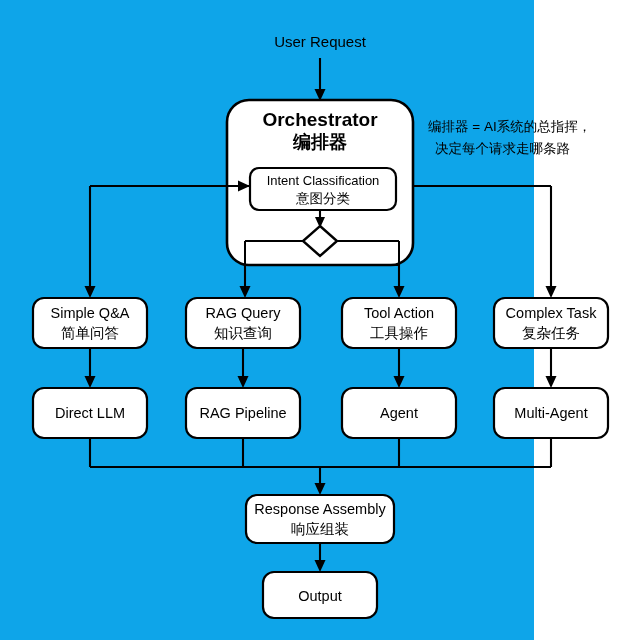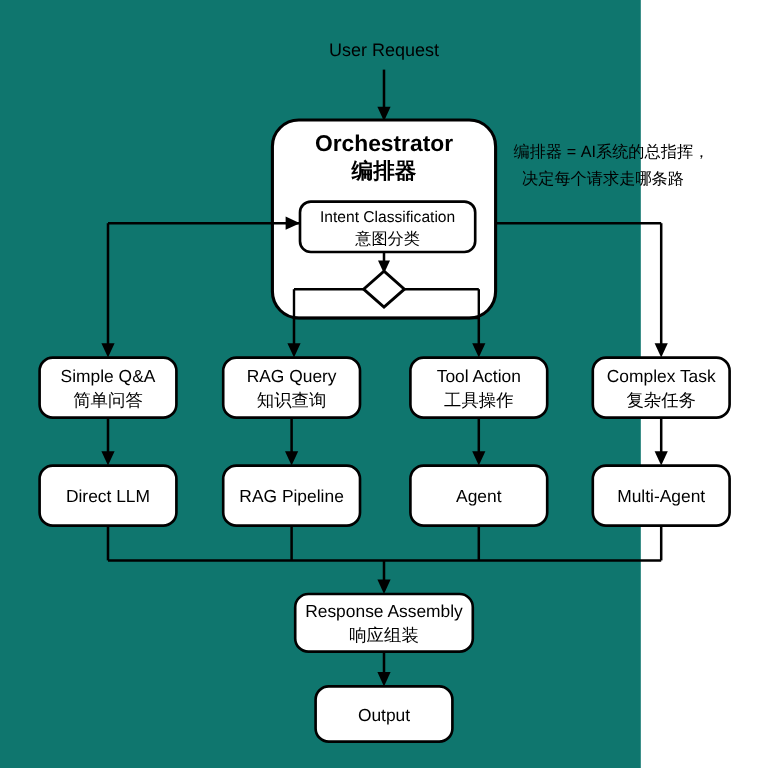--- a/index.html
+++ b/index.html
@@ -10,21 +10,21 @@
   body {
     width: 640px;
     height: 640px;
     font-family: "Liberation Sans", "DejaVu Sans", sans-serif;
     overflow: hidden;
   }
   #diagram-root {
     position: relative;
     width: 534px;
     height: 640px;
-    background: #0f766e;
+    background: #0ea5e9;
   }
   svg#flow {
     display: block;
     width: 640px;
     height: 640px;
   }
   .node-box {
     fill: #ffffff;
     stroke: #000000;
     stroke-width: 2.2;

